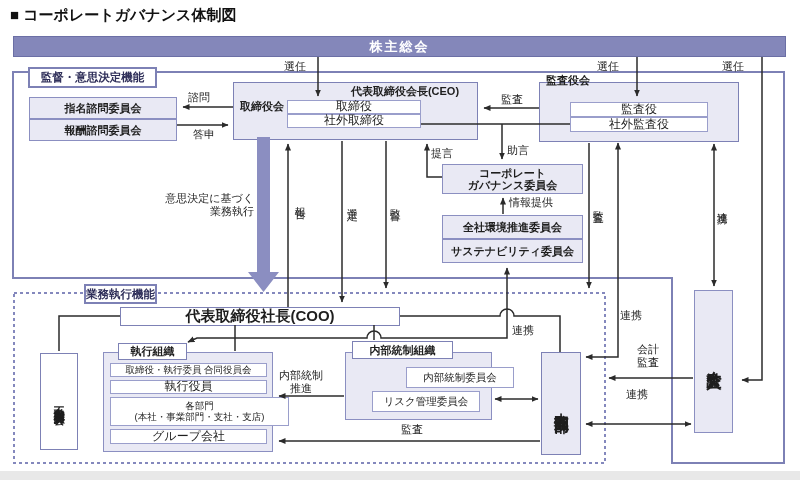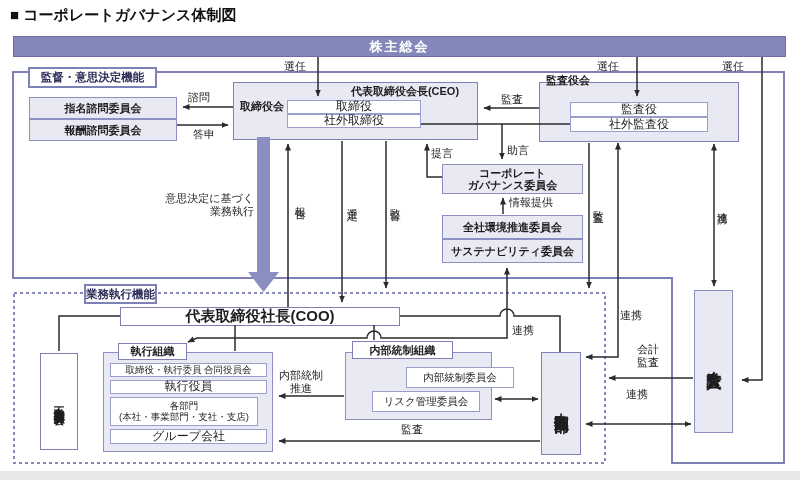--- a/index.html
+++ b/index.html
@@ -73,21 +73,21 @@
   <div class="box lav bold f11" style="left:442px;top:239px;width:141px;height:24px;">サステナビリティ委員会</div>
 
   <div class="box wbig bold f115" style="left:120px;top:307px;width:280px;height:19px;">代表取締役社長(COO)</div>
 
   <div class="box wbig bold f11" style="left:40px;top:353px;width:38px;height:97px;"><span class="v">不動産投資委員会</span></div>
 
   <div class="box lav" style="left:103px;top:352px;width:170px;height:100px;"></div>
   <div class="box wbig bold f11" style="left:118px;top:343px;width:69px;height:17px;border-width:1.5px;">執行組織</div>
   <div class="box wrow" style="left:110px;top:363px;width:157px;height:14px;font-size:9.5px;">取締役・執行委員 合同役員会</div>
   <div class="box wrow" style="left:110px;top:380px;width:157px;height:14px;">執行役員</div>
-  <div class="box wrow" style="left:110px;top:397px;width:148px;height:29px;font-size:9.5px;">各部門
+  <div class="box wrow" style="left:110px;top:397px;width:179px;height:29px;font-size:9.5px;">各部門
 (本社・事業部門・支社・支店)</div>
   <div class="box wrow" style="left:110px;top:429px;width:157px;height:15px;">グループ会社</div>
 
   <div class="box lav" style="left:345px;top:352px;width:147px;height:68px;"></div>
   <div class="box wbig bold f11" style="left:352px;top:341px;width:101px;height:18px;border-width:1.5px;">内部統制組織</div>
   <div class="box wrow" style="left:372px;top:367px;width:108px;height:21px;font-size:10.5px;margin-left:34px;">内部統制委員会</div>
   <div class="box wrow" style="left:372px;top:391px;width:108px;height:21px;font-size:10.5px;">リスク管理委員会</div>
 
   <div class="box frame bold f115" style="left:541px;top:352px;width:40px;height:103px;"><span class="v">内部監査部門</span></div>
 

